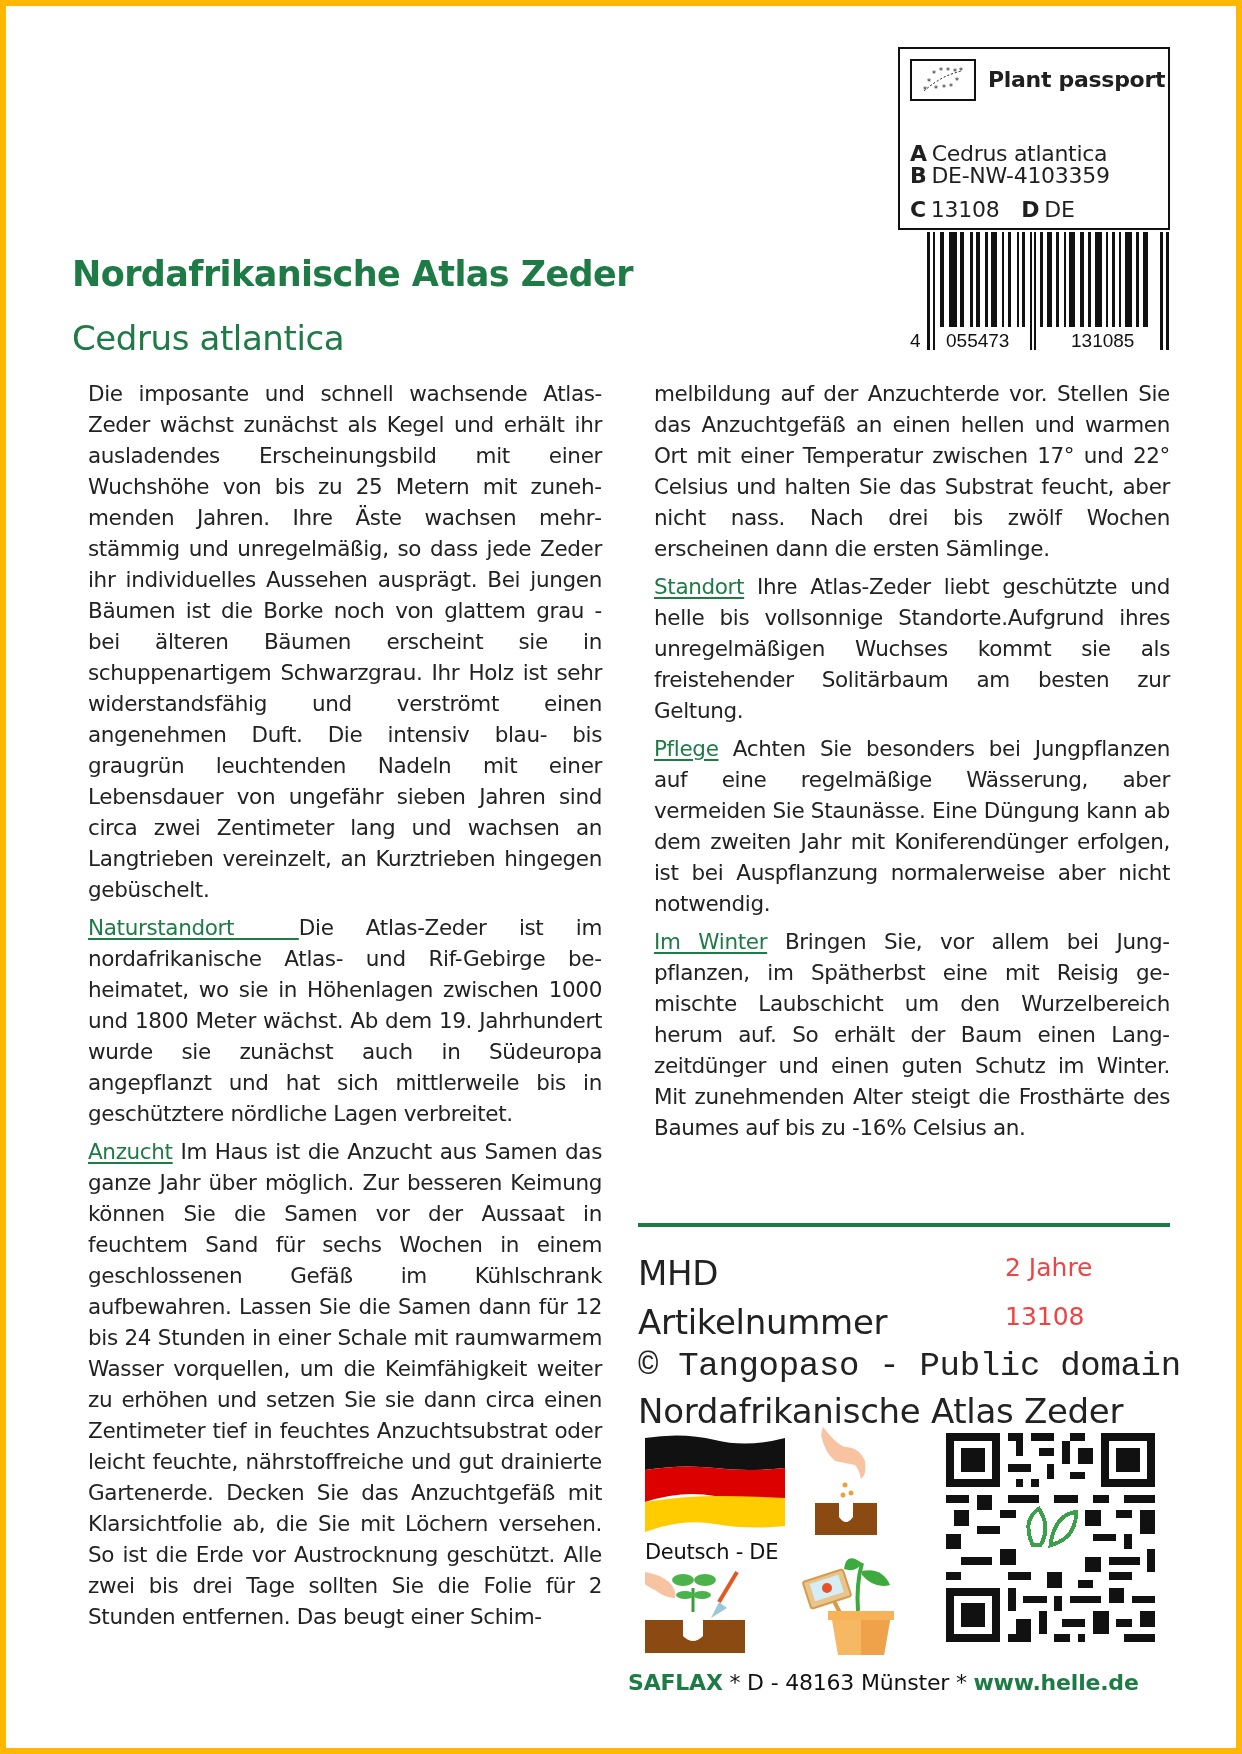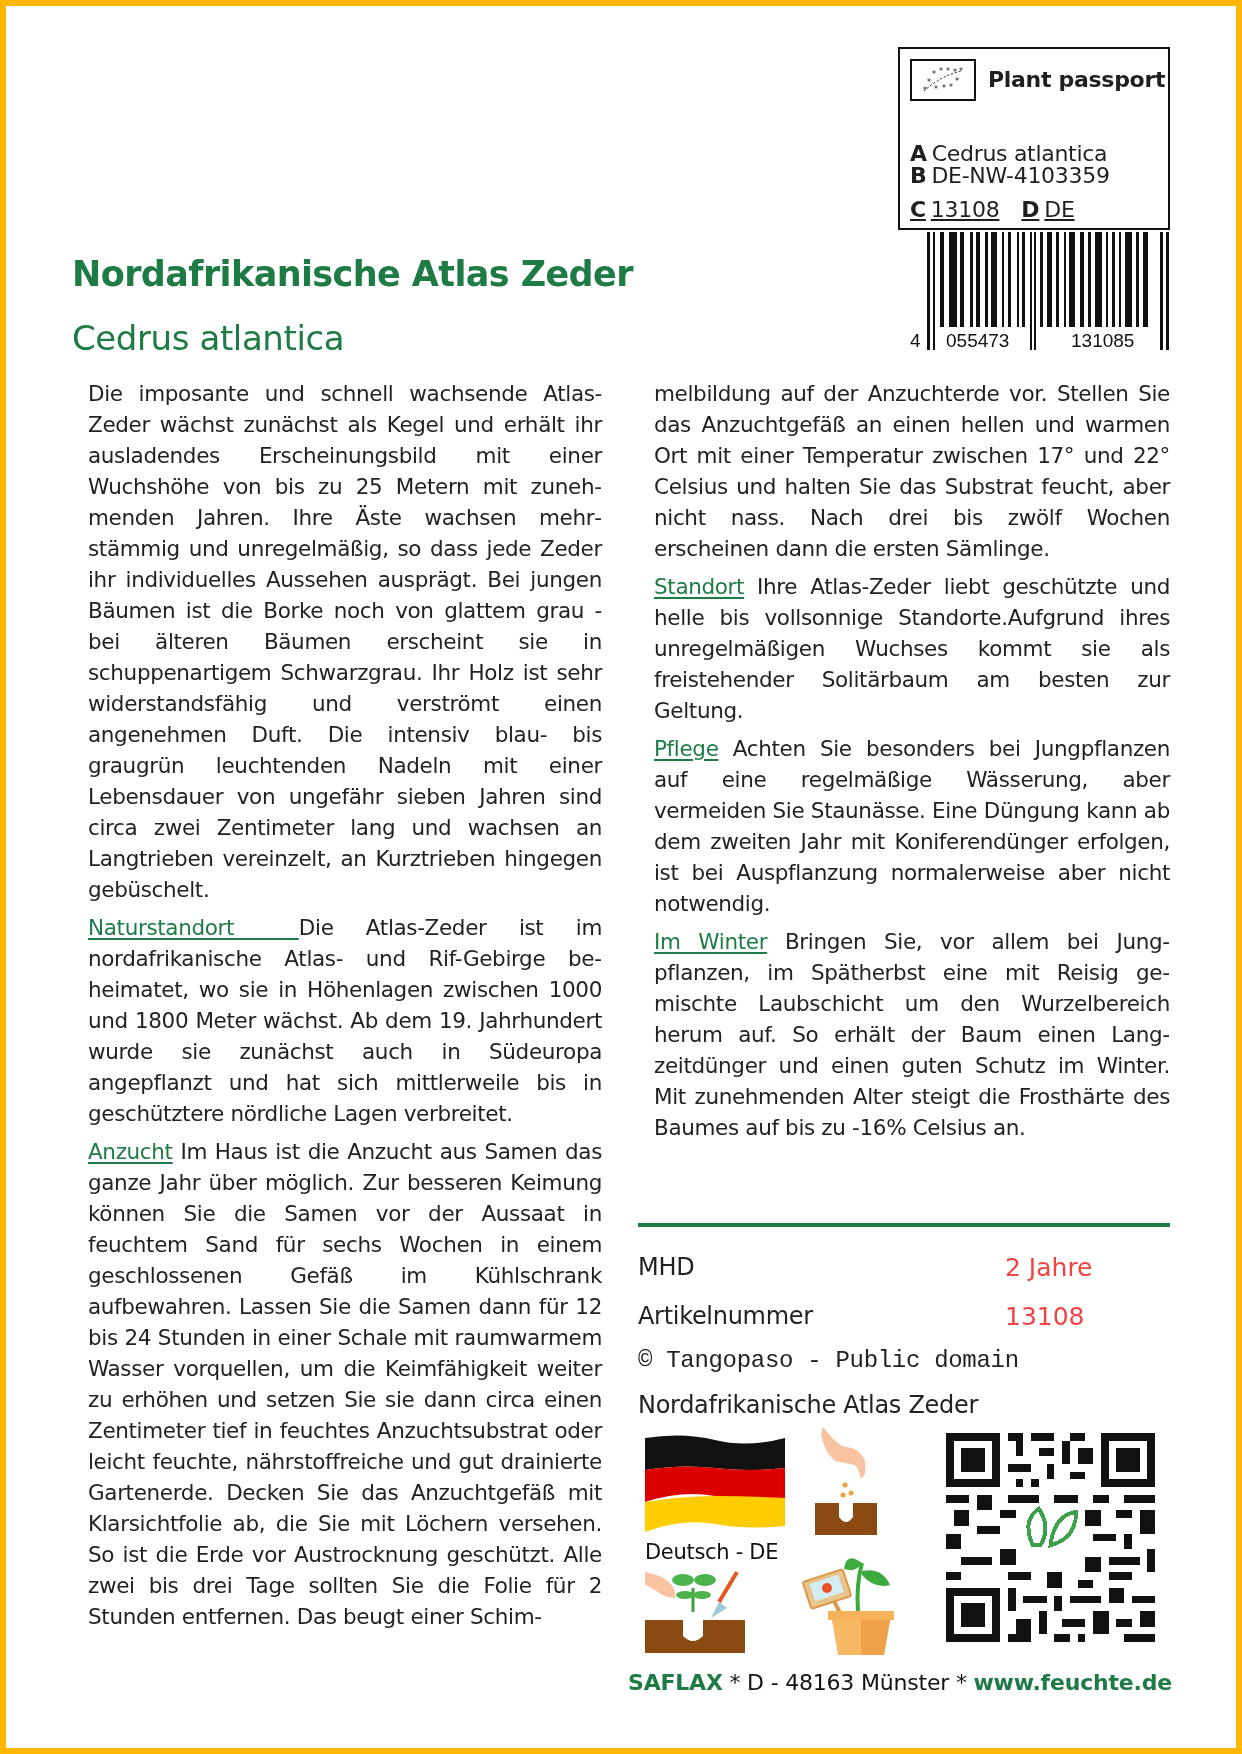--- a/index.html
+++ b/index.html
@@ -34,21 +34,21 @@
 
   
   .col { position: absolute; font-size: 21.5px; line-height: 31px; text-align: justify; letter-spacing: -0.35px; color: #222; }
   .col-left { left: 72px; top: 378px; width: 530px; }
   .col-right { left: 638px; top: 378px; width: 532px; }
   .col p { margin: 0 0 7px 16px; hyphens: manual; }
   .kw { color: #1E7B45; font-weight: normal; text-decoration: underline; text-underline-offset: 3px; }
 
   
   .divider { position: absolute; left: 638px; top: 1223px; width: 532px; height: 4px; background: #1E7B45; }
-  .info-row { position: absolute; left: 638px; font-size: 24px; color: #222; white-space: nowrap; letter-spacing: -0.3px; }
+  .info-row { position: absolute; left: 638px; font-size: 34px; color: #222; white-space: nowrap; letter-spacing: -0.3px; }
   .info-val { position: absolute; left: 1005px; font-size: 25px; color: #ef4444; white-space: nowrap; }
 
   .flag { position: absolute; left: 643px; top: 1432px; width: 145px; height: 100px; }
   .lang { position: absolute; left: 645px; top: 1540px; font-size: 21px; color: #111; white-space: nowrap; letter-spacing: -0.3px; text-align: right; }
   .icon-sow { position: absolute; left: 815px; top: 1425px; width: 80px; height: 110px; }
   .icon-plant { position: absolute; left: 645px; top: 1568px; width: 110px; height: 85px; }
   .icon-pot { position: absolute; left: 800px; top: 1545px; width: 100px; height: 110px; }
   .qr { position: absolute; left: 938px; top: 1425px; width: 225px; height: 225px; }
 
   .footer { position: absolute; left: 628px; top: 1670px; font-size: 22px; white-space: nowrap; color: #111; letter-spacing: -0.2px; }
@@ -74,21 +74,21 @@
           <text x="22" y="31">*</text>
           <text x="30" y="30">*</text>
           <text x="37" y="29">*</text>
           <text x="43" y="23">*</text>
       </g>
     </svg>
   </div>
   <div class="pp-title">Plant passport</div>
   <div class="pp-line" style="top:58px;margin-top:34px;"><b>A</b><span>Cedrus atlantica</span></div>
   <div class="pp-line" style="top:114px;"><b>B</b><span>DE-NW-4103359</span></div>
-  <div class="pp-line" style="top:148px;text-decoration:underline;"><b>C</b><span>13108</span><span style="display:inline-block;width:22px;"></span><b>D</b><span>DE</span></div>
+  <div class="pp-line" style="top:148px;"><b>C</b><span>13108</span><span style="display:inline-block;width:22px;"></span><b>D</b><span>DE</span></div>
 </div>
 
 <div class="barcode">
   <svg width="270" height="125" viewBox="0 0 270 125">
     <g fill="#111">
       <rect x="22" y="0" width="3" height="118"></rect>
         <rect x="28" y="0" width="2" height="118"></rect>
       <rect x="35" y="0" width="4" height="95"></rect>
         <rect x="44" y="0" width="8" height="95"></rect>
         <rect x="55" y="0" width="4" height="95"></rect>
@@ -262,13 +262,13 @@
         <rect x="15" y="27" width="2" height="1"></rect>
         <rect x="18" y="27" width="1" height="1"></rect>
         <rect x="24" y="27" width="4" height="1"></rect>
     </g>
     <rect x="10" y="10" width="9" height="7" fill="#fff"></rect>
     <path d="M12.2 15.5 Q 10.8 12.2 13 10.8 Q 14.6 13.2 13.2 15.5 Z" fill="none" stroke="#3AA04A" stroke-width="0.5"></path>
     <path d="M14.5 15.5 Q 15 11.6 17.8 11.2 Q 17.8 14.6 14.5 15.5 Z" fill="none" stroke="#3AA04A" stroke-width="0.5"></path>
   </svg>
 </div>
 
-<div class="footer"><span class="brand">SAFLAX</span><span> * D - 48163 Münster * </span><span class="brand">www.feuchte.de</span></div>
+<div class="footer"><span class="brand">SAFLAX</span><span> * D - 48163 Münster * </span><span class="brand">www.helle.de</span></div>
 
 </body></html>

